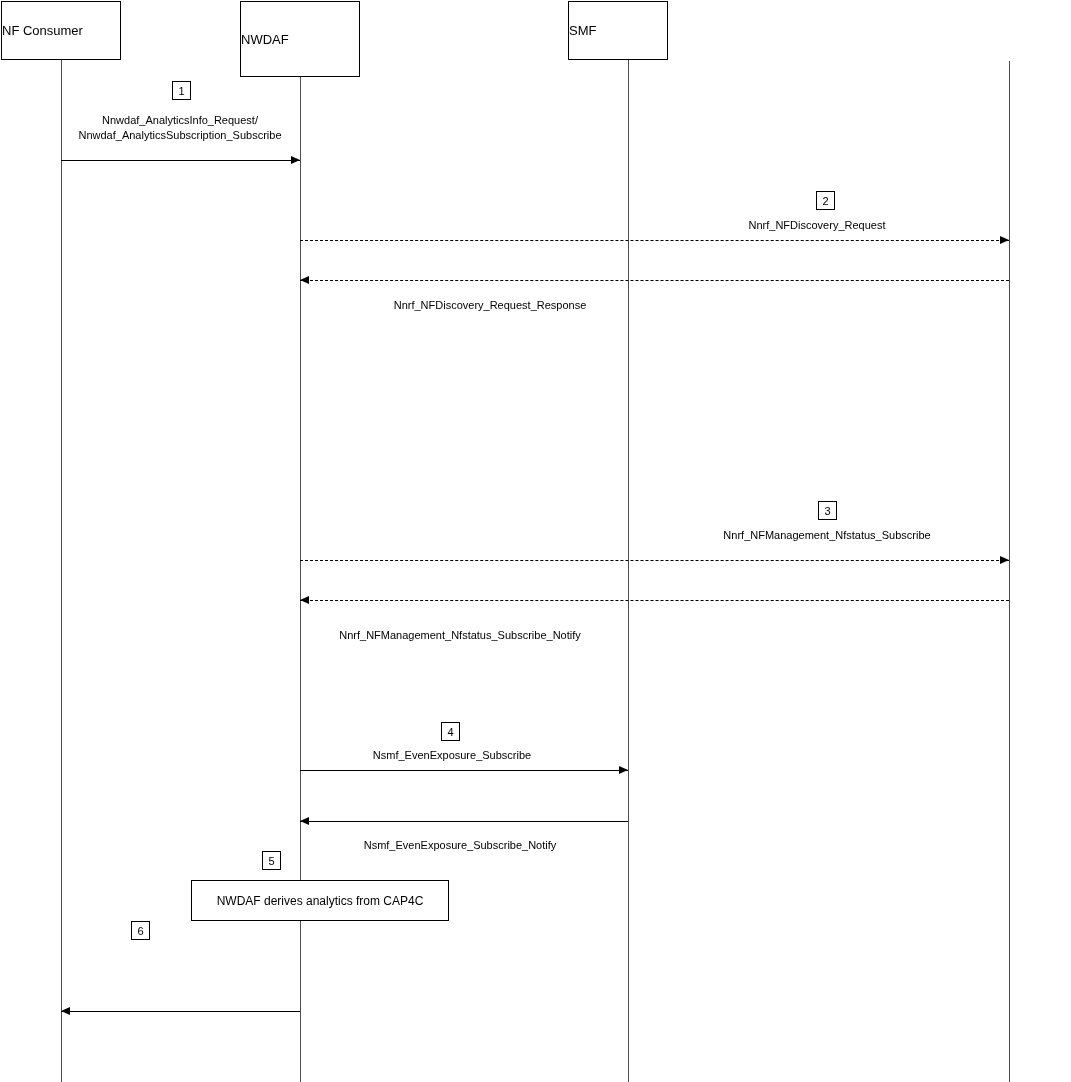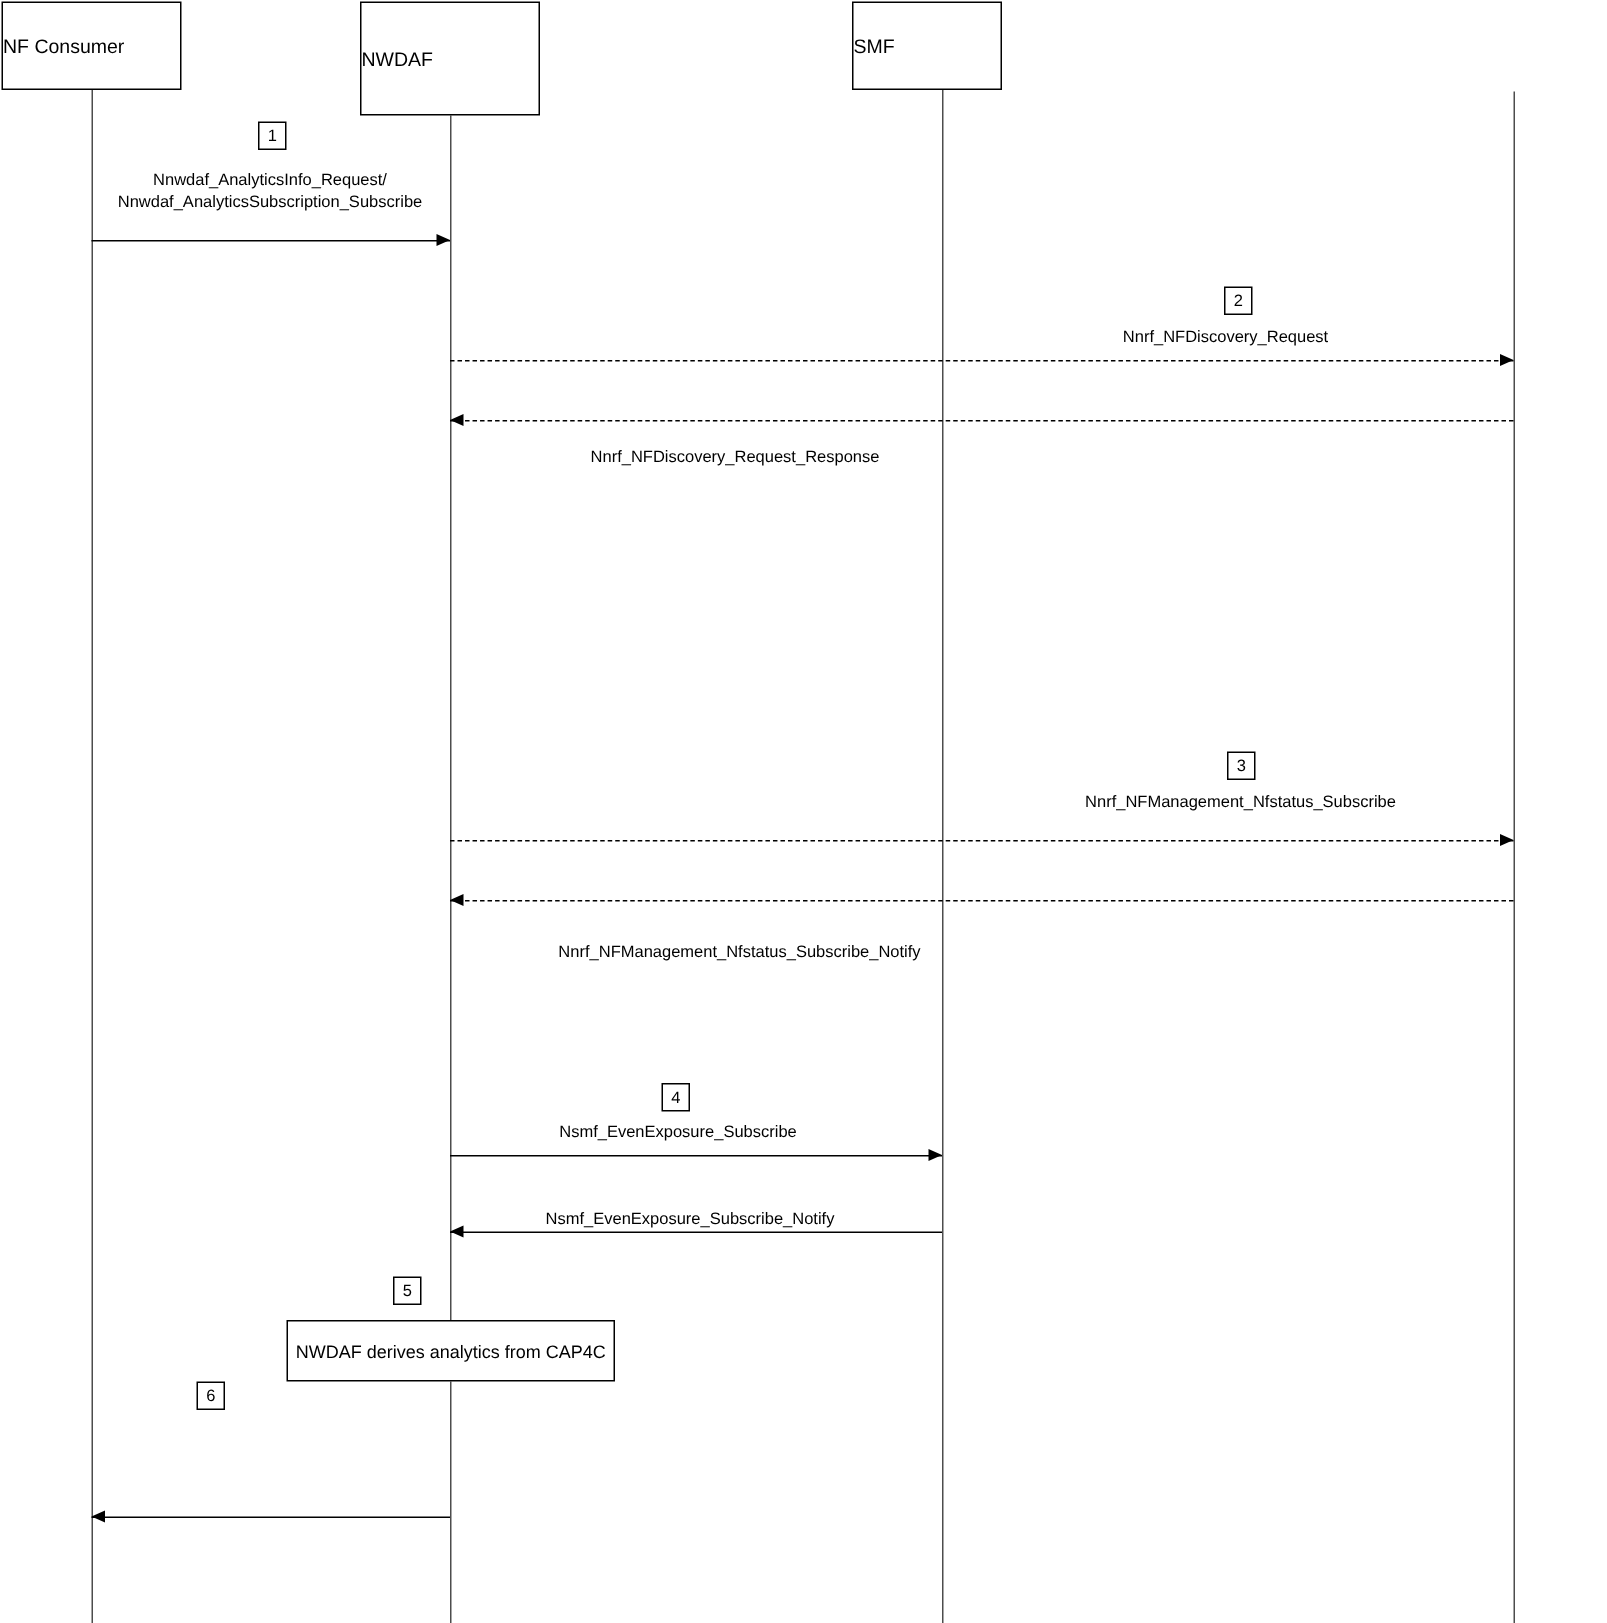--- a/index.html
+++ b/index.html
@@ -122,28 +122,28 @@
     <div class="step-badge" style="left: 816px; top: 191px;">2</div>
     <div class="msg-line dashed" style="left: 300px; top: 280px; width: 709px;"></div>
     <div class="arrowhead left" style="top: 276px; left: 300px;"></div>
     <div class="msg-label" style="left: 490px; top: 298px;">Nnrf_NFDiscovery_Request_Response</div>
     <div class="msg-line dashed" style="left: 300px; top: 560px; width: 709px;"></div>
     <div class="arrowhead right" style="top: 556px; left: 1000px;"></div>
     <div class="msg-label" style="left: 827px; top: 528px;">Nnrf_NFManagement_Nfstatus_Subscribe</div>
     <div class="step-badge" style="left: 818px; top: 501px;">3</div>
     <div class="msg-line dashed" style="left: 300px; top: 600px; width: 709px;"></div>
     <div class="arrowhead left" style="top: 596px; left: 300px;"></div>
-    <div class="msg-label" style="left: 460px; top: 628px; margin-left: 33px;">Nnrf_NFManagement_Nfstatus_Subscribe_Notify</div>
+    <div class="msg-label" style="left: 460px; top: 628px;">Nnrf_NFManagement_Nfstatus_Subscribe_Notify</div>
     <div class="msg-line" style="left: 300px; top: 770px; width: 328px;"></div>
     <div class="arrowhead right" style="top: 766px; left: 619px;"></div>
     <div class="msg-label" style="left: 452px; top: 748px;">Nsmf_EvenExposure_Subscribe</div>
     <div class="step-badge" style="left: 441px; top: 722px;">4</div>
     <div class="msg-line" style="left: 300px; top: 821px; width: 328px;"></div>
     <div class="arrowhead left" style="top: 817px; left: 300px;"></div>
-    <div class="msg-label" style="left: 460px; top: 806px;">Nsmf_EvenExposure_Subscribe_Notify</div>
+    <div class="msg-label" style="left: 460px; top: 838px;">Nsmf_EvenExposure_Subscribe_Notify</div>
     <div class="msg-line" style="left: 61px; top: 1011px; width: 239px;"></div>
     <div class="arrowhead left" style="top: 1007px; left: 61px;"></div>
     <div class="step-badge" style="left: 131px; top: 921px;">6</div>
-    <div class="note-box" style="left: 191px; top: 880px; width: 219px; height: 41px;">
+    <div class="note-box" style="left: 191px; top: 880px; width: 258px; height: 41px;">
       <span>NWDAF derives analytics from CAP4C</span>
     </div>
     <div class="step-badge" style="left: 262px; top: 851px;">5</div>
   </div>
 
 </body></html>

